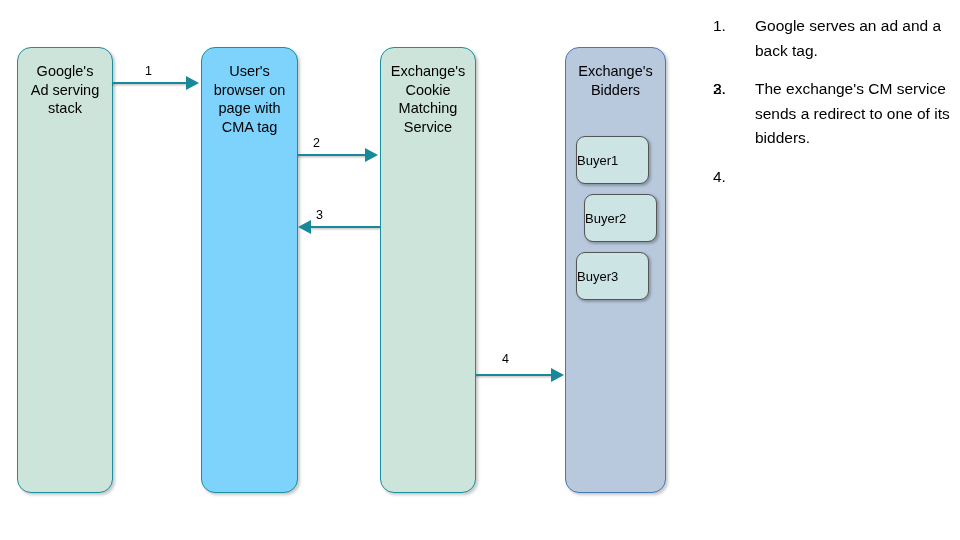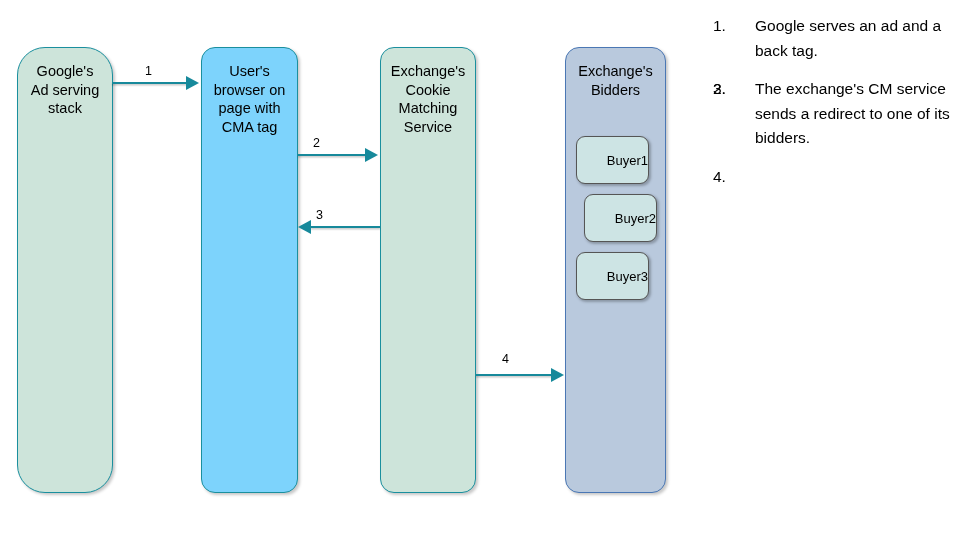--- a/index.html
+++ b/index.html
@@ -40,43 +40,43 @@
   }
   .lane.blue-teal {
     background: #7dd3fc;
     border: 1.4px solid #1a8f9e;
   }
   .lane.blue {
     background: #b9c9dd;
     border: 1.4px solid #4a77b4;
   }
 
-  #lane-google     { left: 17px;  top: 47px; width: 96px;  height: 446px; border-radius: 28px; }
+  #lane-google     { left: 17px;  top: 47px; width: 96px;  height: 446px; }
   #lane-browser    { left: 201px; top: 47px; width: 97px;  height: 446px; }
   #lane-cms        { left: 380px; top: 47px; width: 96px;  height: 446px; }
   #lane-bidders    { left: 565px; top: 47px; width: 101px; height: 446px; }
 
   
   .buyer {
     position: absolute;
     box-sizing: border-box;
     left: 10px;
     width: 73px;
     height: 48px;
     background: #cde4e4;
     border: 1.2px solid #555555;
     border-radius: 9px;
     font-size: 13px;
     line-height: 48px;
-    text-align: right;
+    text-align: left;
     box-shadow: 1.5px 1.5px 2.5px rgba(0,0,0,0.25);
   }
   #buyer-1 { top: 88px; }
   #buyer-2 { top: 146px; margin-left: 8px; }
-  #buyer-3 { top: 204px; padding-left: 29px; }
+  #buyer-3 { top: 204px; }
   #buyer-n { top: 338px; }
 
   
   .arrow-line {
     position: absolute;
     height: 2px;
     background: #17899b;
     box-shadow: 0 1.5px 1.5px rgba(0,0,0,0.22);
   }
   .arrow-head {

